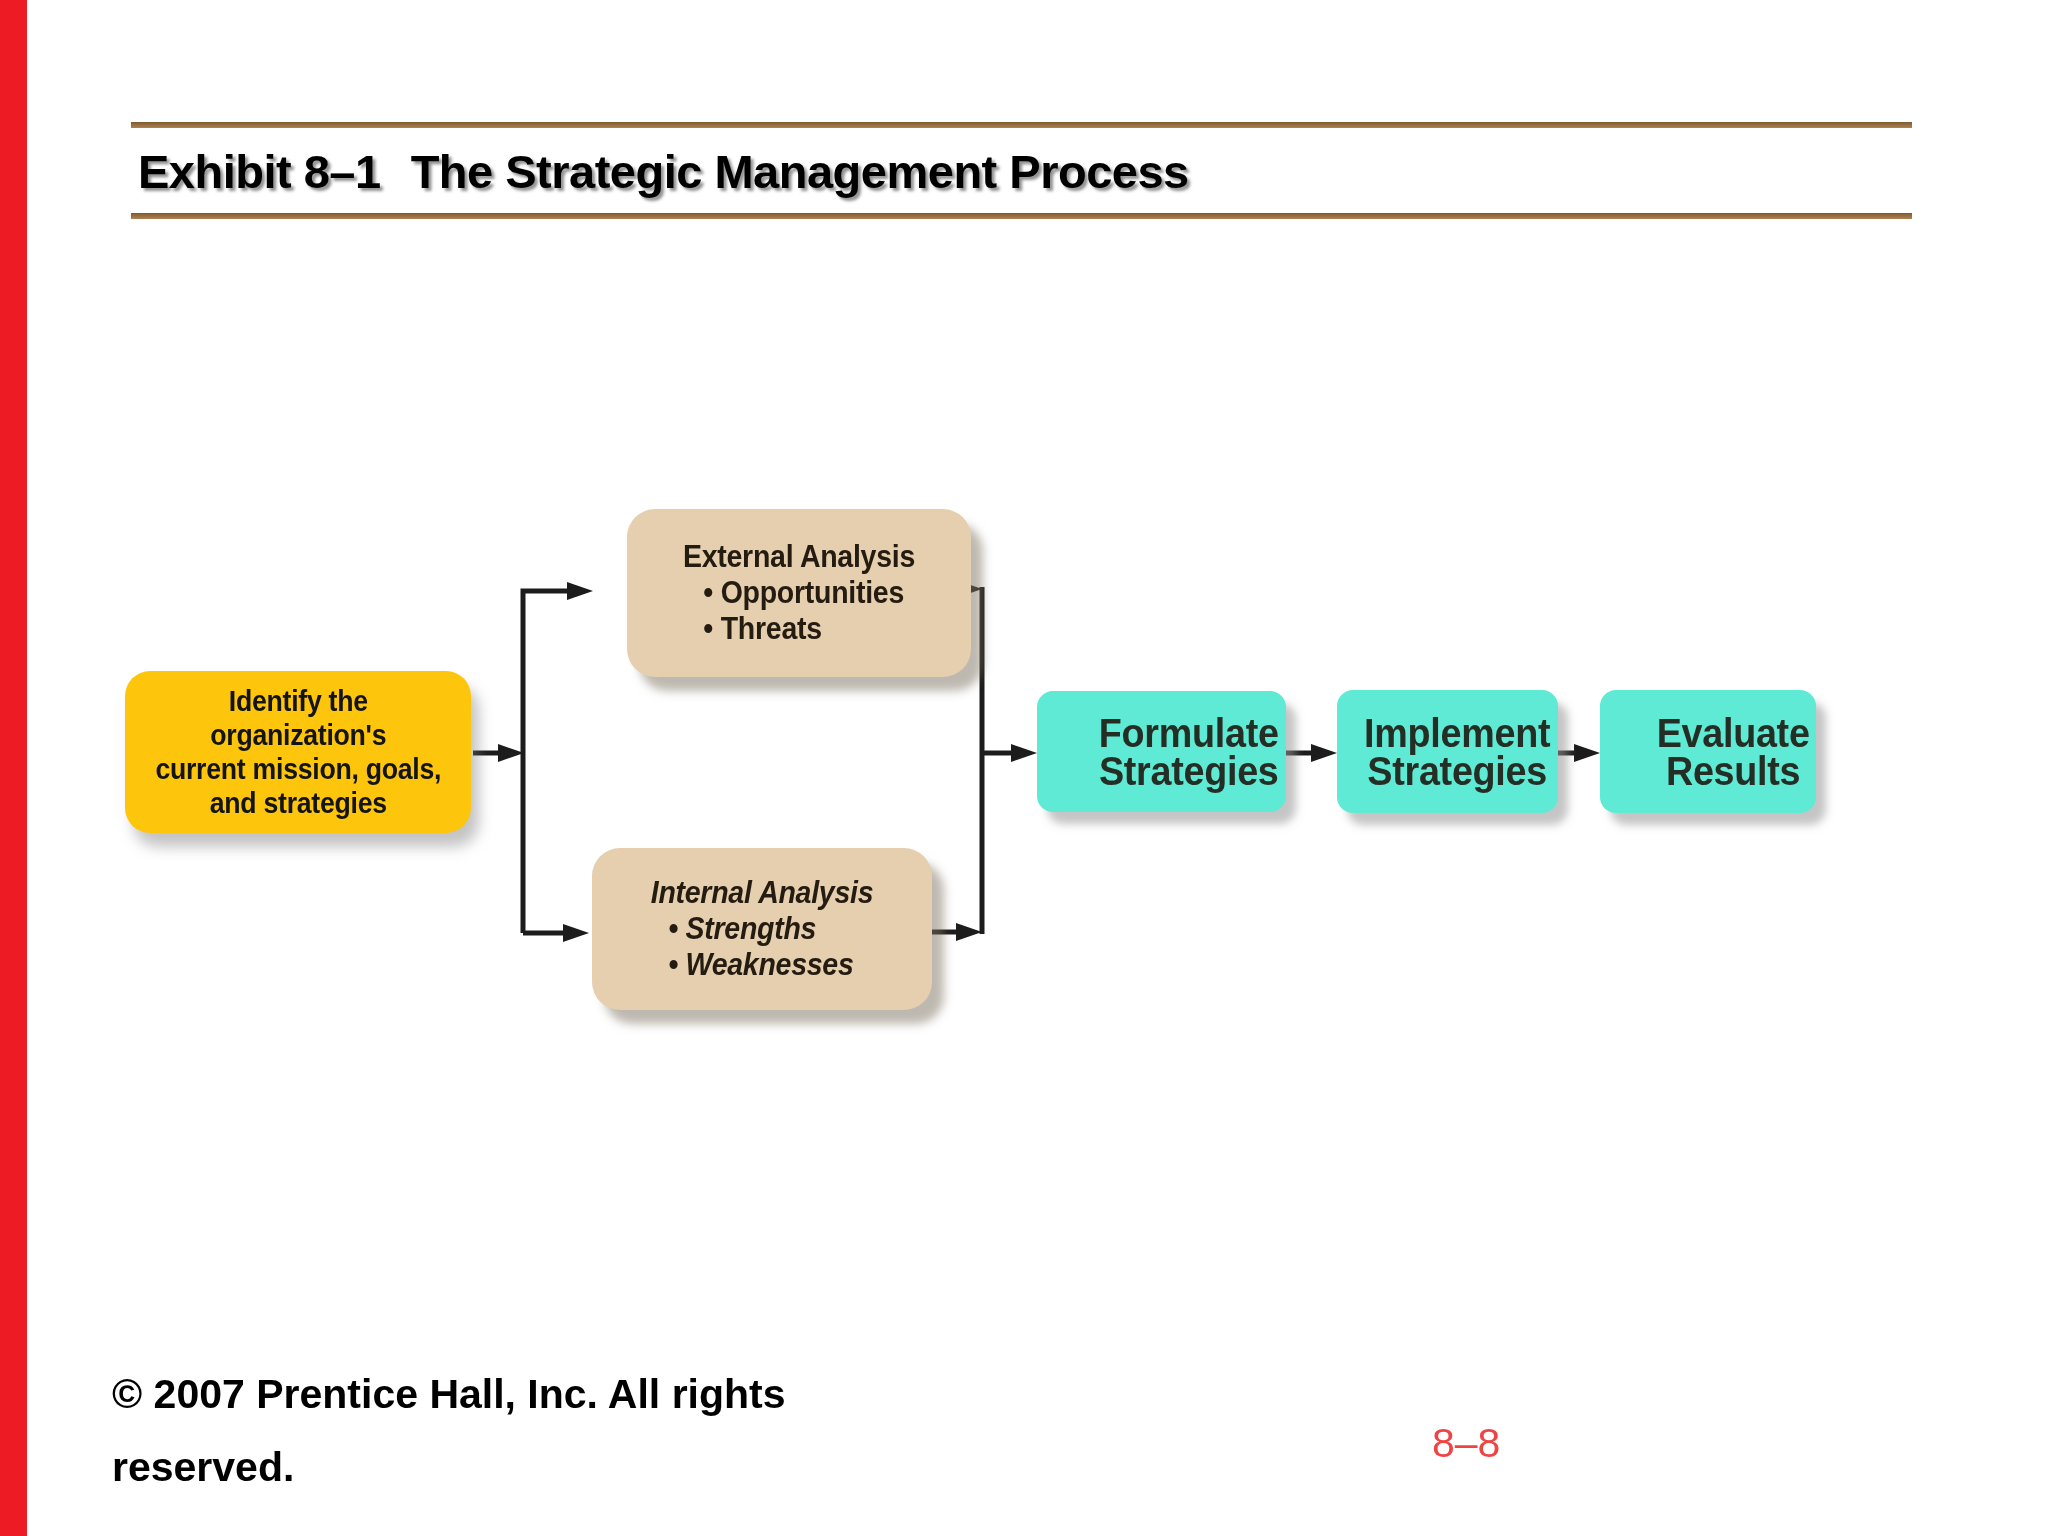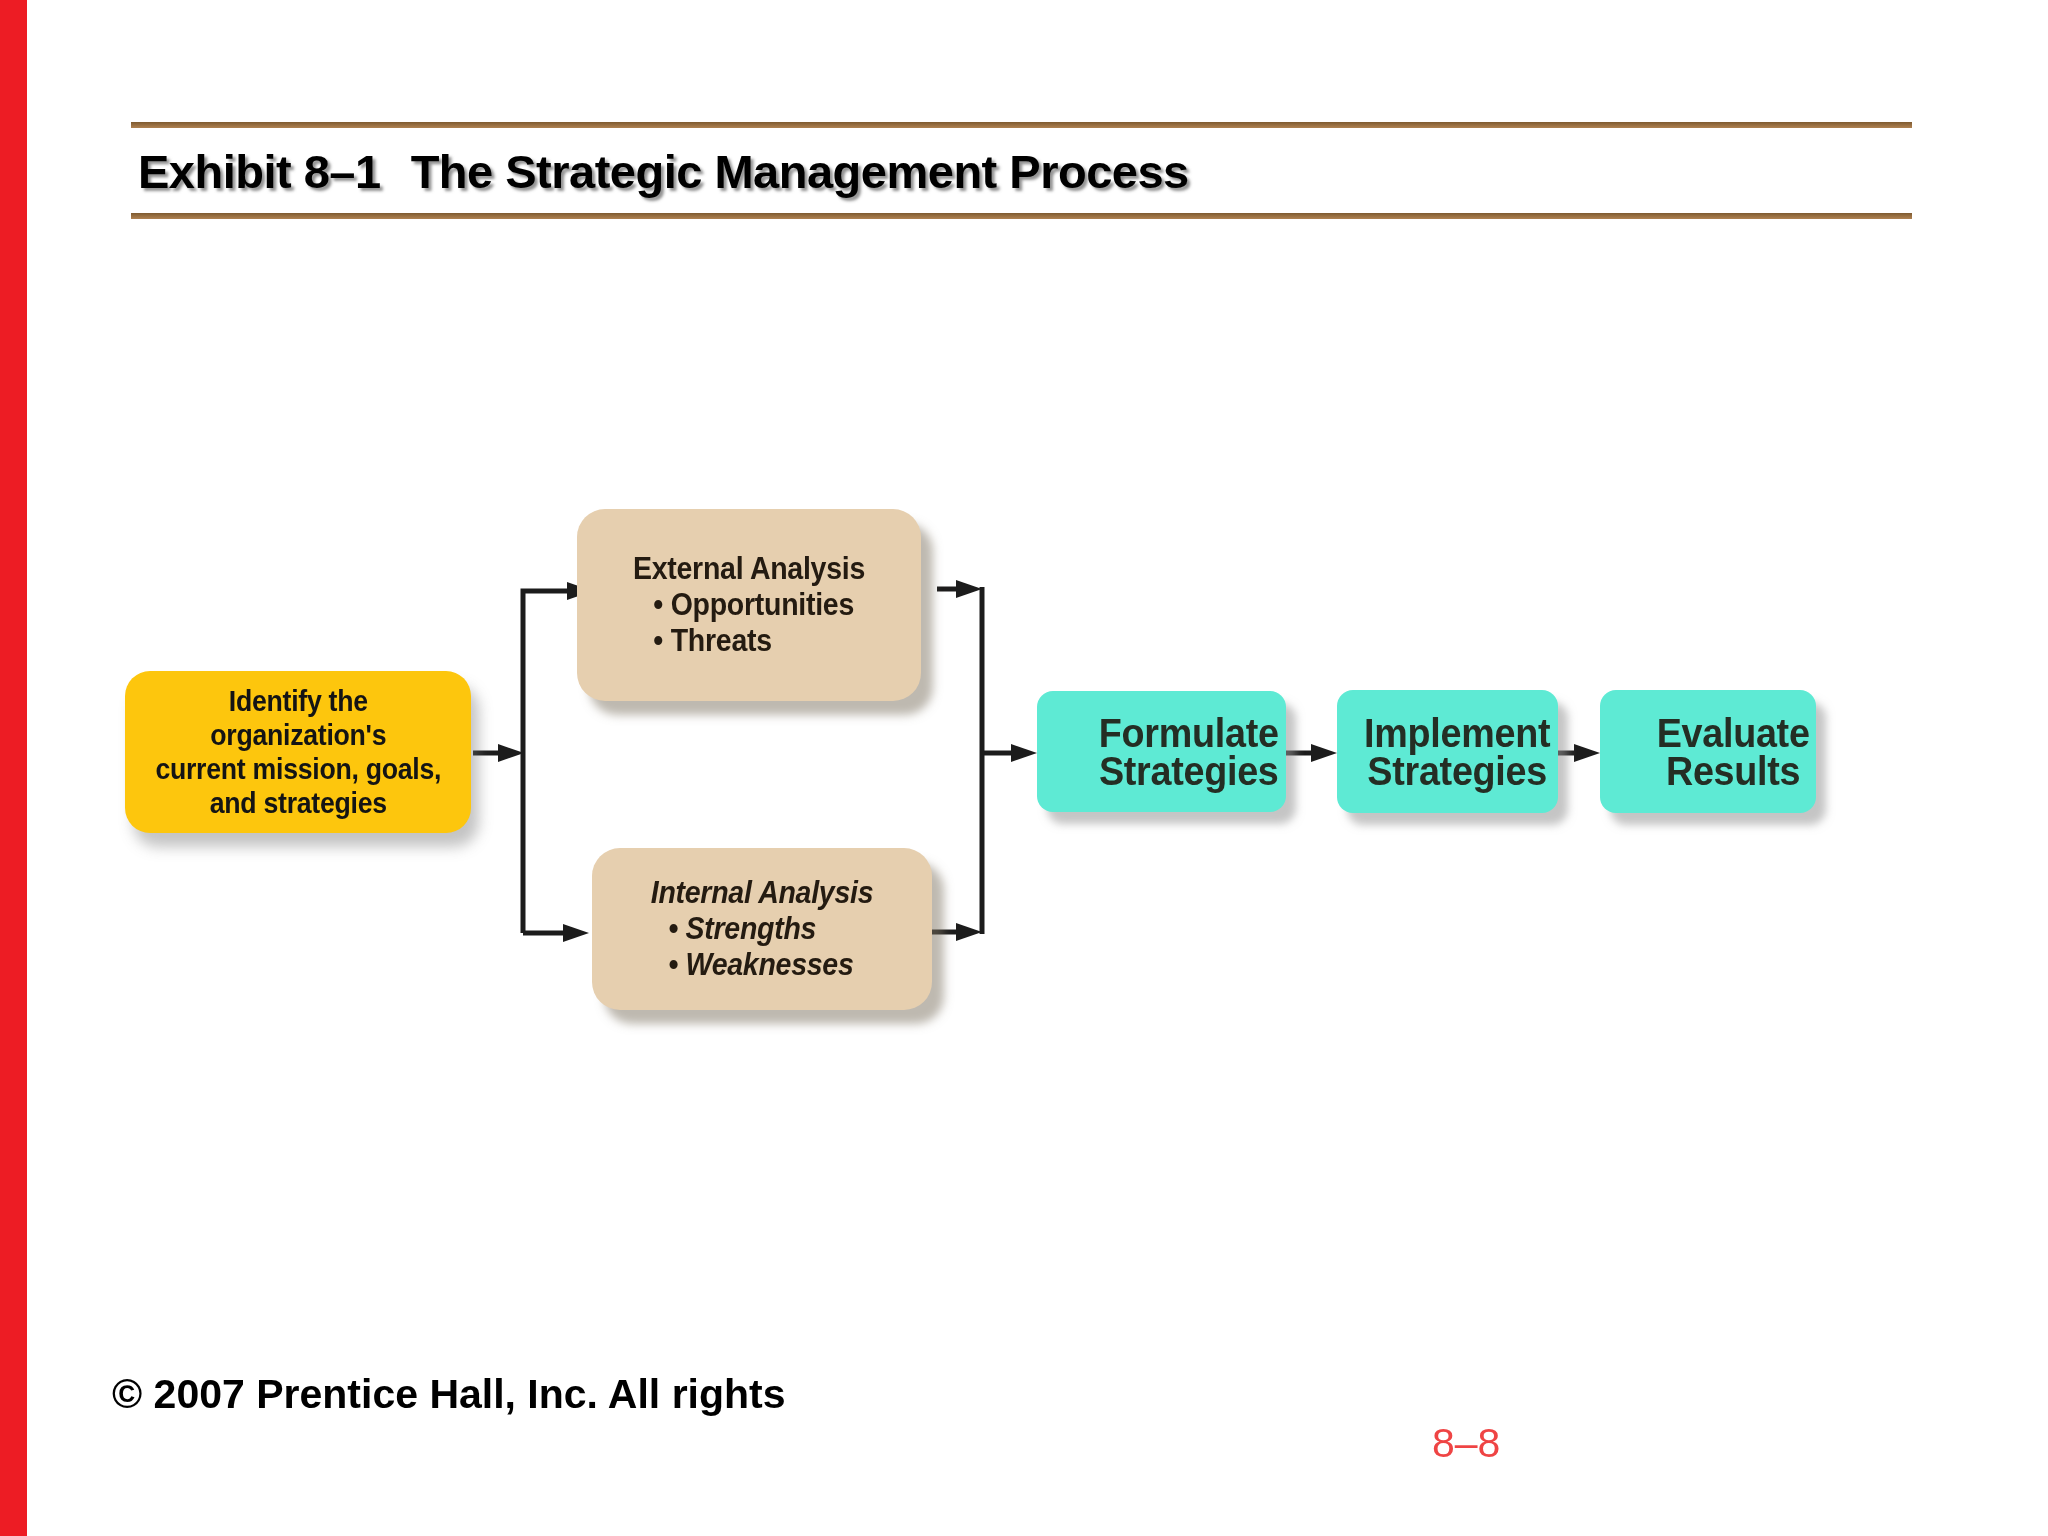--- a/index.html
+++ b/index.html
@@ -69,21 +69,21 @@
 
   .tan-box {
     background: #e6cfaf;
     border-radius: 28px;
     box-shadow: 12px 14px 10px rgba(125,115,98,0.5);
     color: #241b11;
     font-size: 31px; font-weight: bold; line-height: 36px;
     letter-spacing: -0.3px;
     align-items: stretch;
   }
-  .box-external { left: 577px; top: 509px; width: 344px; height: 192px; }
+  .box-external { left: 627px; top: 509px; width: 344px; height: 168px; }
   .box-internal { left: 592px; top: 848px; width: 340px; height: 162px; font-style: italic; }
   .tan-box .heading { text-align: center; }
   .tan-box .bullet  { text-align: left; padding-left: 68px; }
 
   .swot-label {
     position: absolute;
     left: 590px; top: 737px;
     width: 340px;
     text-align: center;
     font-size: 33px; font-weight: bold;
@@ -200,16 +200,17 @@
   </div>
   <div class="fbox green-box box-evaluate">
     <div class="txt">
       <div>Evaluate</div>
       <div>Results</div>
     </div>
   </div>
 
   <div class="copyright">
     <div>© 2007 Prentice Hall, Inc. All rights</div>
+    <div>reserved.</div>
   </div>
   <div class="page-number">8–8</div>
 
 </div>
 
 </body></html>

